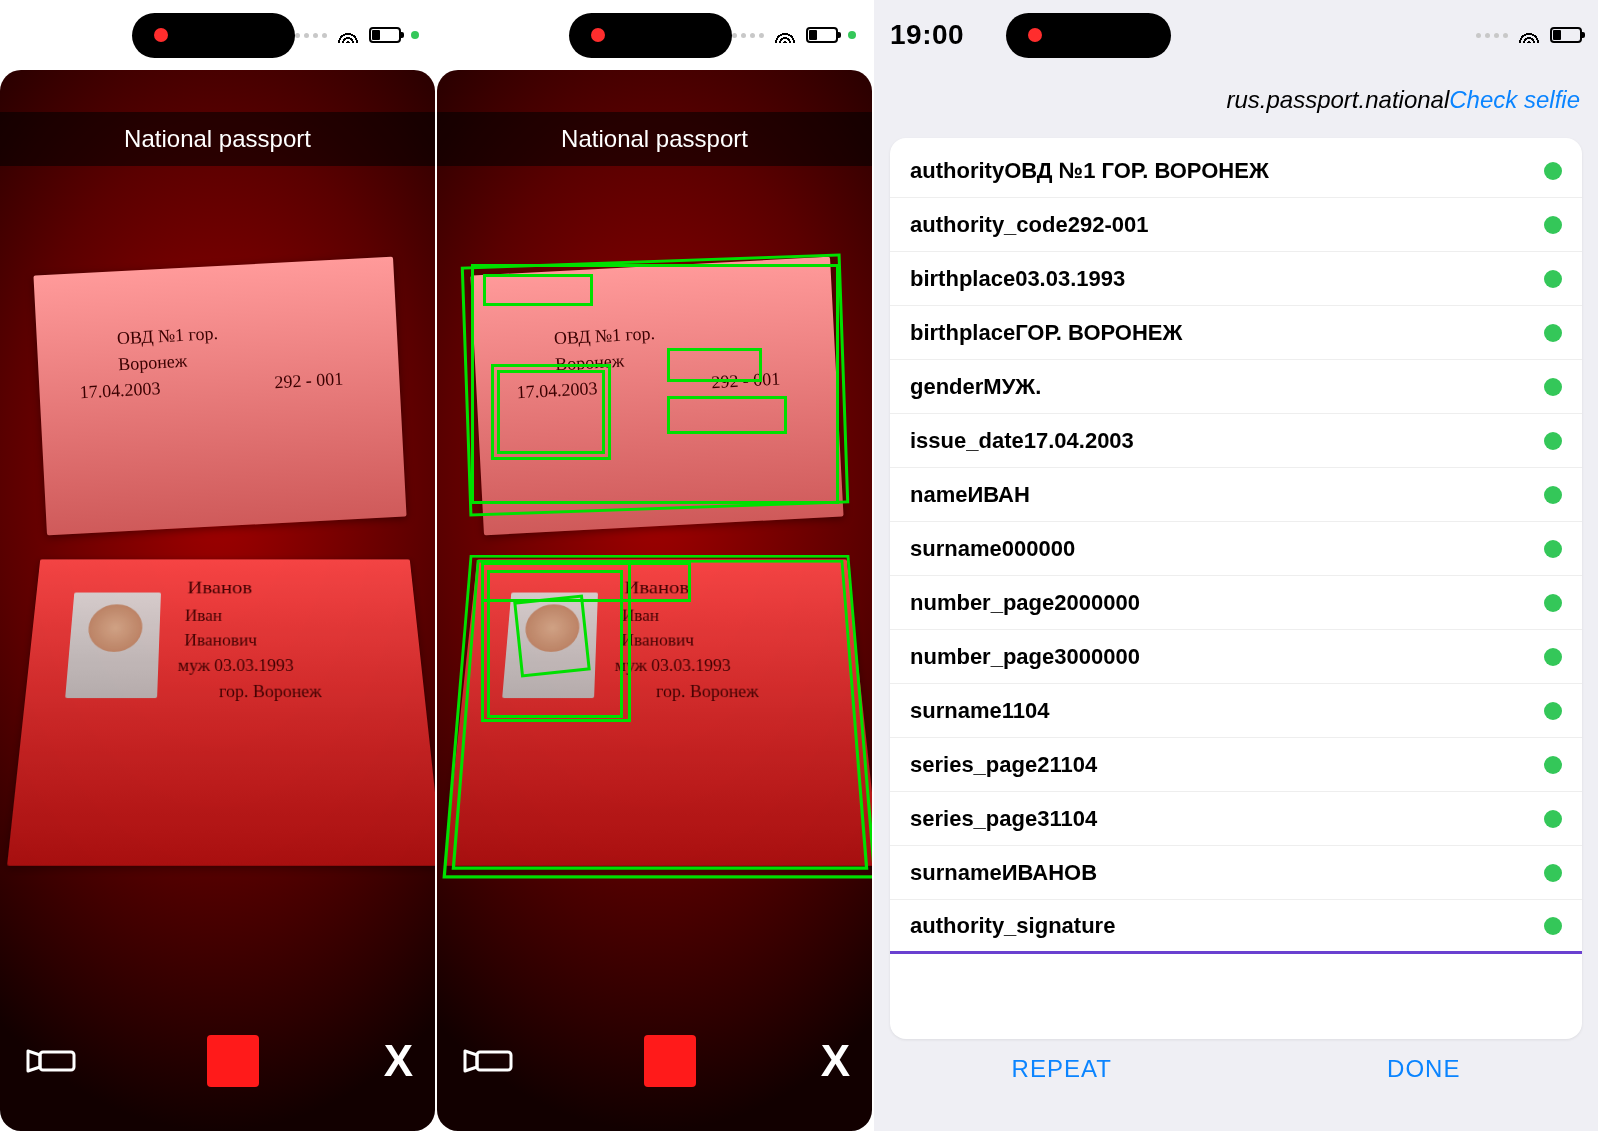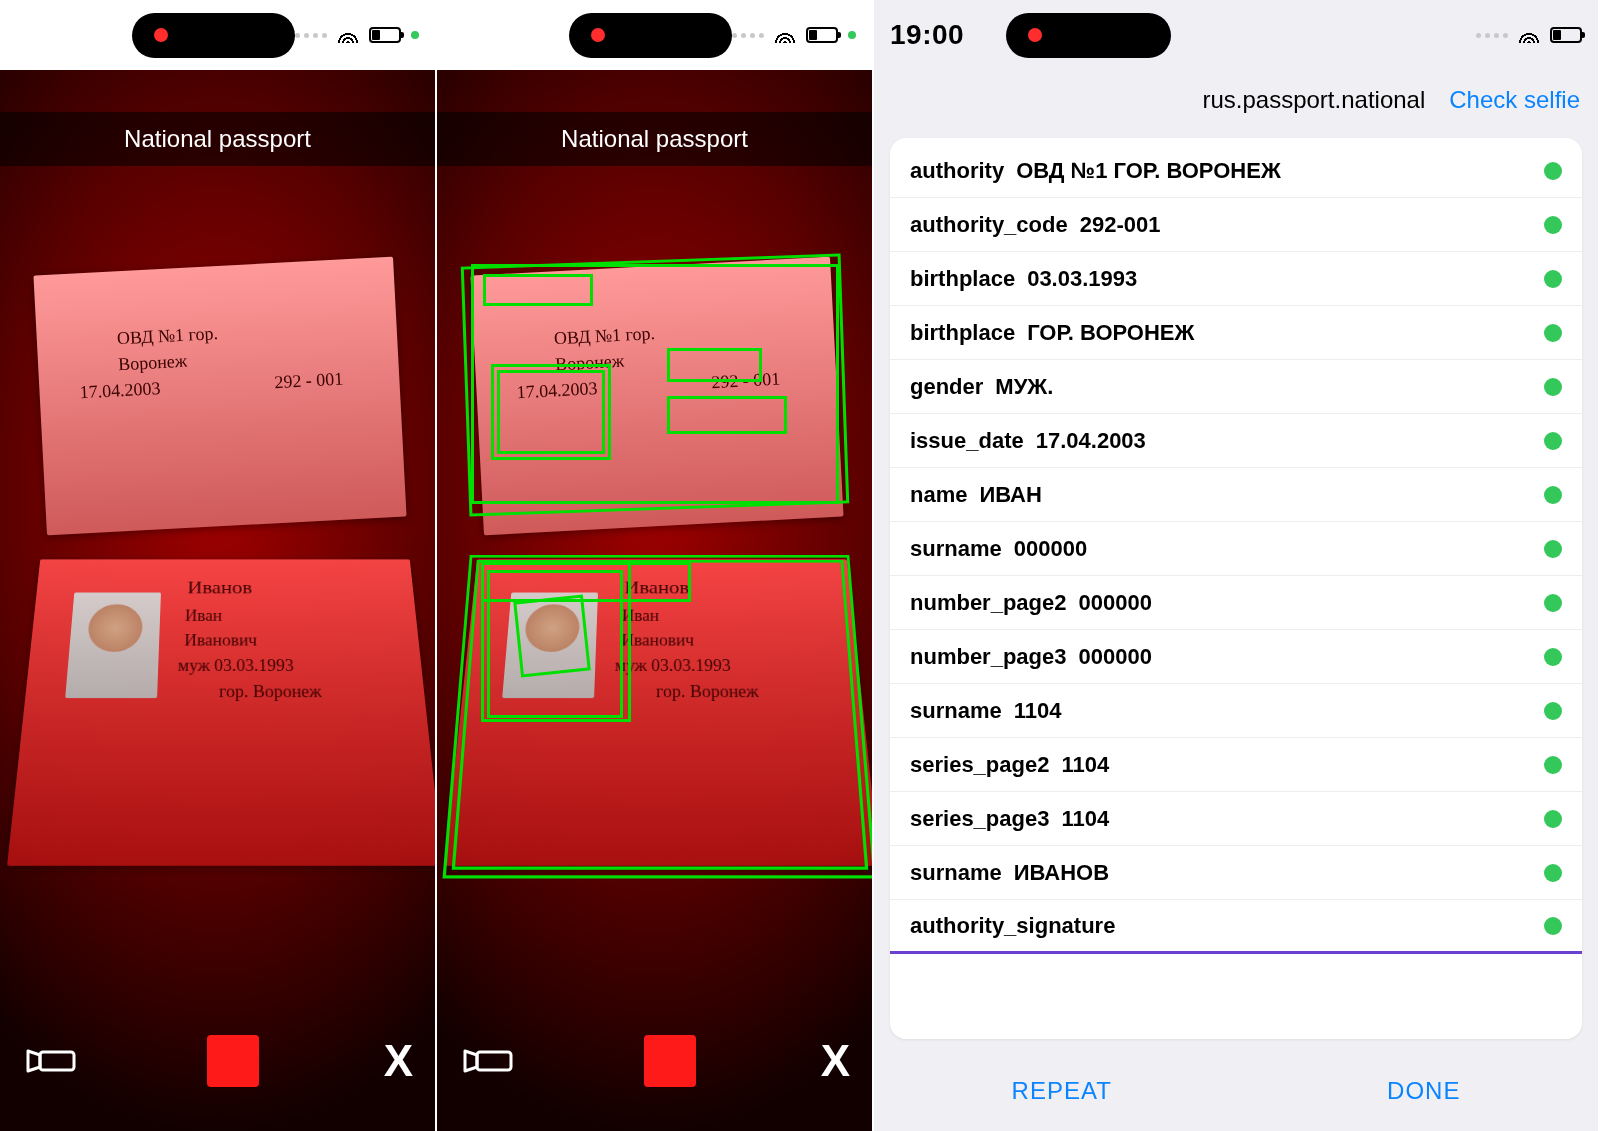--- a/index.html
+++ b/index.html
@@ -36,21 +36,21 @@
   .gdot { width:8px; height:8px; border-radius:50%; background:#34c759; }
   .p3 .sbar .time, .p3 .sbar .batt { color:#000; }
   .dark .sbar .time { color:#fff; }
   .dark .sbar .batt { border-color:#000; }
   .dark .sbar { color:#000; } 
   
   .dark .topband { position:absolute; top:0; left:0; right:0; height:70px; background:#fff; z-index:40;}
 
   
   .camview { position:absolute; top:70px; left:0; right:0; bottom:0;
-             background: radial-gradient(90% 60% at 50% 40%, #a00000 0%, #5a0000 55%, #2b0000 85%, #120000 100%); }
+             background: radial-gradient(90% 60% at 50% 40%, #a00000 0%, #5a0000 55%, #2b0000 85%, #120000 100%); border-radius: 21px; }
   .titlebar { position:absolute; top:42px; left:0; right:0; height:54px;
               background:rgba(0,0,0,0.55); color:#fff; display:flex; align-items:center;
               justify-content:center; font-size:24px; }
   
   .ctrl { position:absolute; left:0; right:0; bottom:30px; height:80px;
           display:flex; align-items:center; justify-content:space-between; padding:0 22px; }
   .flash { width:60px; height:34px; }
   .flash svg { width:100%; height:100%; }
   .shutter { width:52px; height:52px; background:#ff1a1a; border-radius:4px; }
   .close { font-size:44px; font-weight:700; color:#fff; font-family:Arial; }
@@ -77,34 +77,34 @@
   .bot .r3 { top:84px; left:158px; }
   .bot .r4 { top:112px; left:152px; }
   .bot .r5 { top:140px; left:194px; }
 
   
   .gbox { position:absolute; border:3px solid #00e000; }
   .gboxes { position:absolute; inset:0; }
 
   
   .navrow { position:absolute; top:74px; left:0; right:0; height:52px; padding:0 18px;
-            display:flex; align-items:center; justify-content:flex-end; gap:24px;
-            font-size:24px; }
+            display:flex; align-items:center; justify-content:flex-end; 
+            font-size:24px;font-style:italic; }
   .navrow .doctype { color:#000; }
   .navrow .check { color:#0a84ff; }
   .card { position:absolute; top:138px; left:16px; right:16px; bottom:92px;
           background:#fff; border-radius:16px; box-shadow:0 1px 3px rgba(0,0,0,.08);
           overflow-y:auto; padding-top:6px; }
-  .row { display:flex; align-items:center; gap:12px; height:54px; padding:0 20px;
+  .row { display:flex; align-items:center; height:54px; padding:0 20px;
          border-bottom:1px solid #eee; font-size:22px; }
   .row:last-child{border-bottom:3px solid #6a40d0;}
   .row .k { font-weight:700; }
   .row .v { font-weight:700; }
   .row .ok { margin-left:auto; width:18px; height:18px; border-radius:50%; background:#34c759; }
-  .footer { position:absolute; left:0; right:0; bottom:10px; height:60px;
+  .footer { position:absolute; left:0; right:0; bottom:32px; height:60px;
             display:flex; align-items:center; justify-content:space-around; }
   .footer .fbtn { color:#0a84ff; font-size:24px; letter-spacing:1px; }
 </style>
 </head>
 <body>
 
 <div class="wrap">
 
   <div class="phone p1 dark">
     <div class="topband"></div>

